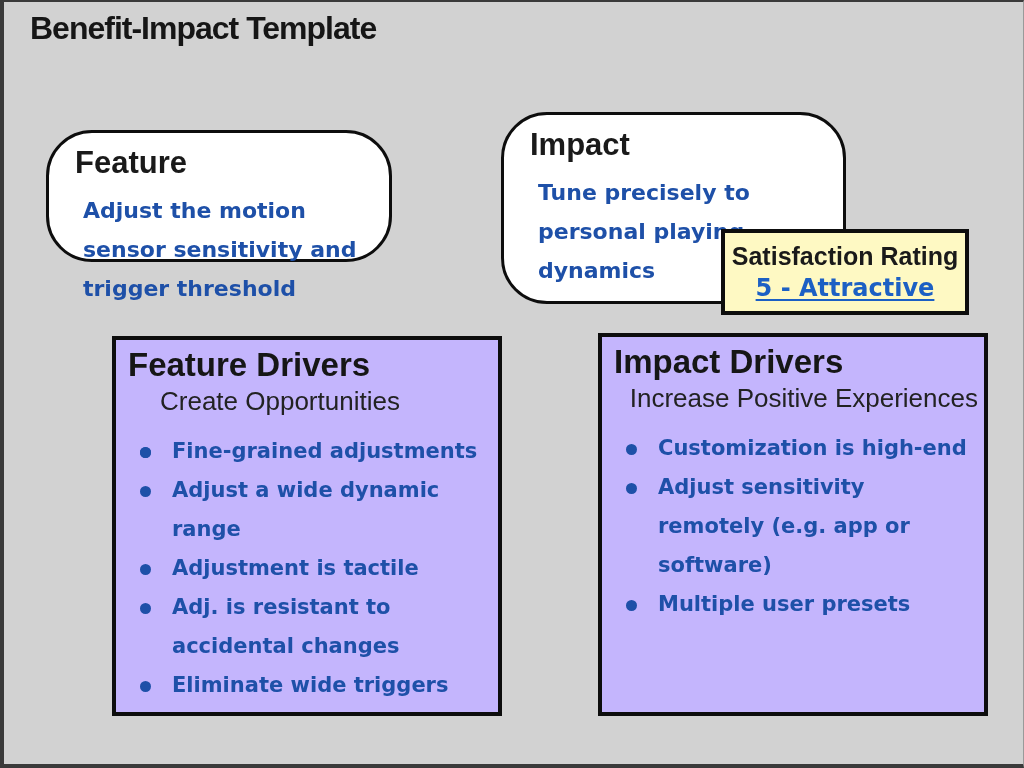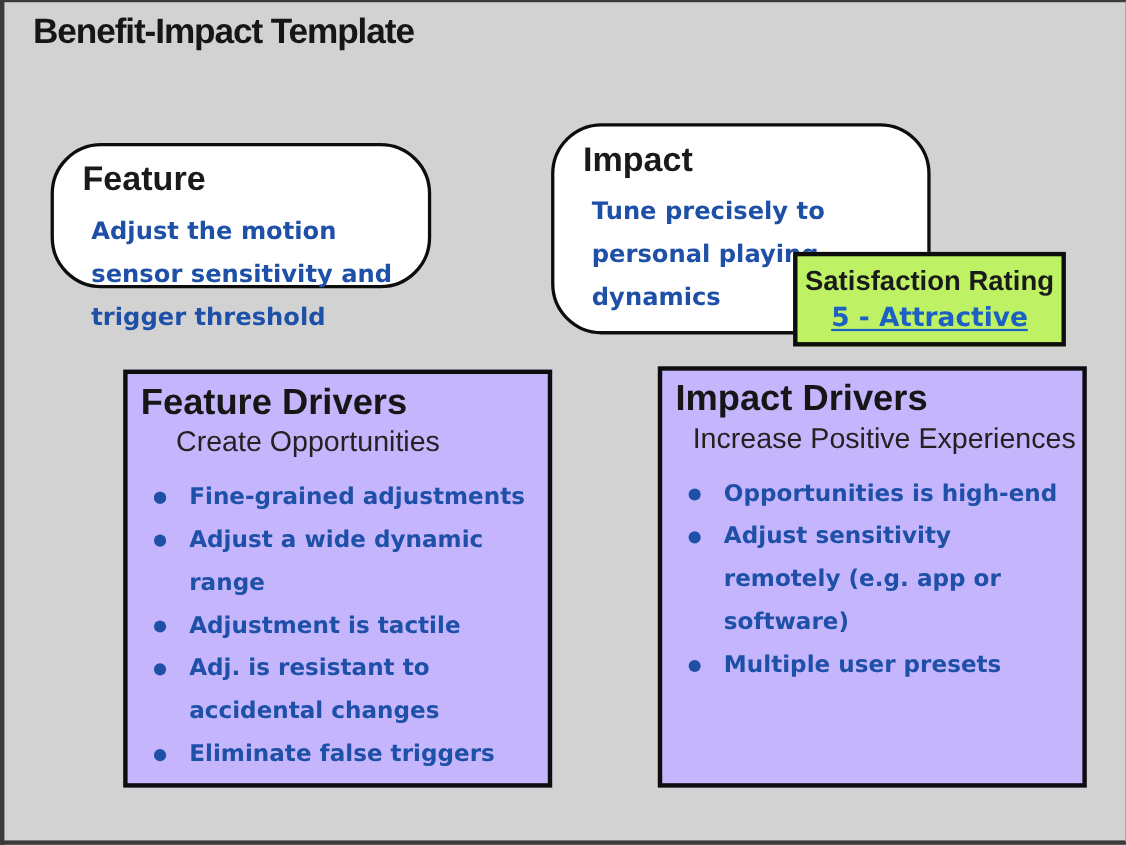--- a/index.html
+++ b/index.html
@@ -53,21 +53,21 @@
     font-size: 22px;
     line-height: 39px;
     font-weight: bold;
   }
   .box-impact .box-body { width: 300px; }
   .sat-box {
     position: absolute;
     left: 717px; top: 227px;
     width: 248px; height: 86px;
     box-sizing: border-box;
-    background: #bef264;
+    background: #fef9c3;
     border: 4px solid #0d0d0d;
     z-index: 2;
     text-align: center;
   }
   .sat-label {
     margin-top: 9px;
     font-size: 25px;
     font-weight: bold;
     color: #1a1a1a;
     white-space: nowrap;
@@ -153,27 +153,27 @@
 
   <div class="drivers-box box-feature-drivers">
     <div class="drivers-heading">Feature Drivers</div>
     <div class="drivers-subtitle">Create Opportunities</div>
     <ul class="drivers-list">
       <li class="hand"><span class="bullet-dot"></span></li>
       <li class="hand"><span class="bullet-dot"></span><span>Fine-grained adjustments</span></li>
       <li class="hand"><span class="bullet-dot"></span><span>Adjust a wide dynamic range</span></li>
       <li class="hand"><span class="bullet-dot"></span><span>Adjustment is tactile</span></li>
       <li class="hand"><span class="bullet-dot"></span><span>Adj. is resistant to accidental changes</span></li>
-      <li class="hand"><span class="bullet-dot"></span><span>Eliminate false triggers</span></li>
+      <li class="hand"><span class="bullet-dot"></span><span>Eliminate wide triggers</span></li>
     </ul>
   </div>
 
   <div class="drivers-box box-impact-drivers">
     <div class="drivers-heading">Impact Drivers</div>
     <div class="drivers-subtitle">Increase Positive Experiences</div>
     <ul class="drivers-list">
-      <li class="hand"><span class="bullet-dot"></span><span>Opportunities is high-end</span></li>
+      <li class="hand"><span class="bullet-dot"></span><span>Customization is high-end</span></li>
       <li class="hand"><span class="bullet-dot"></span><span>Adjust sensitivity remotely (e.g. app or software)</span></li>
       <li class="hand"><span class="bullet-dot"></span><span>Multiple user presets</span></li>
     </ul>
   </div>
 
 </div>
 
 </body></html>

